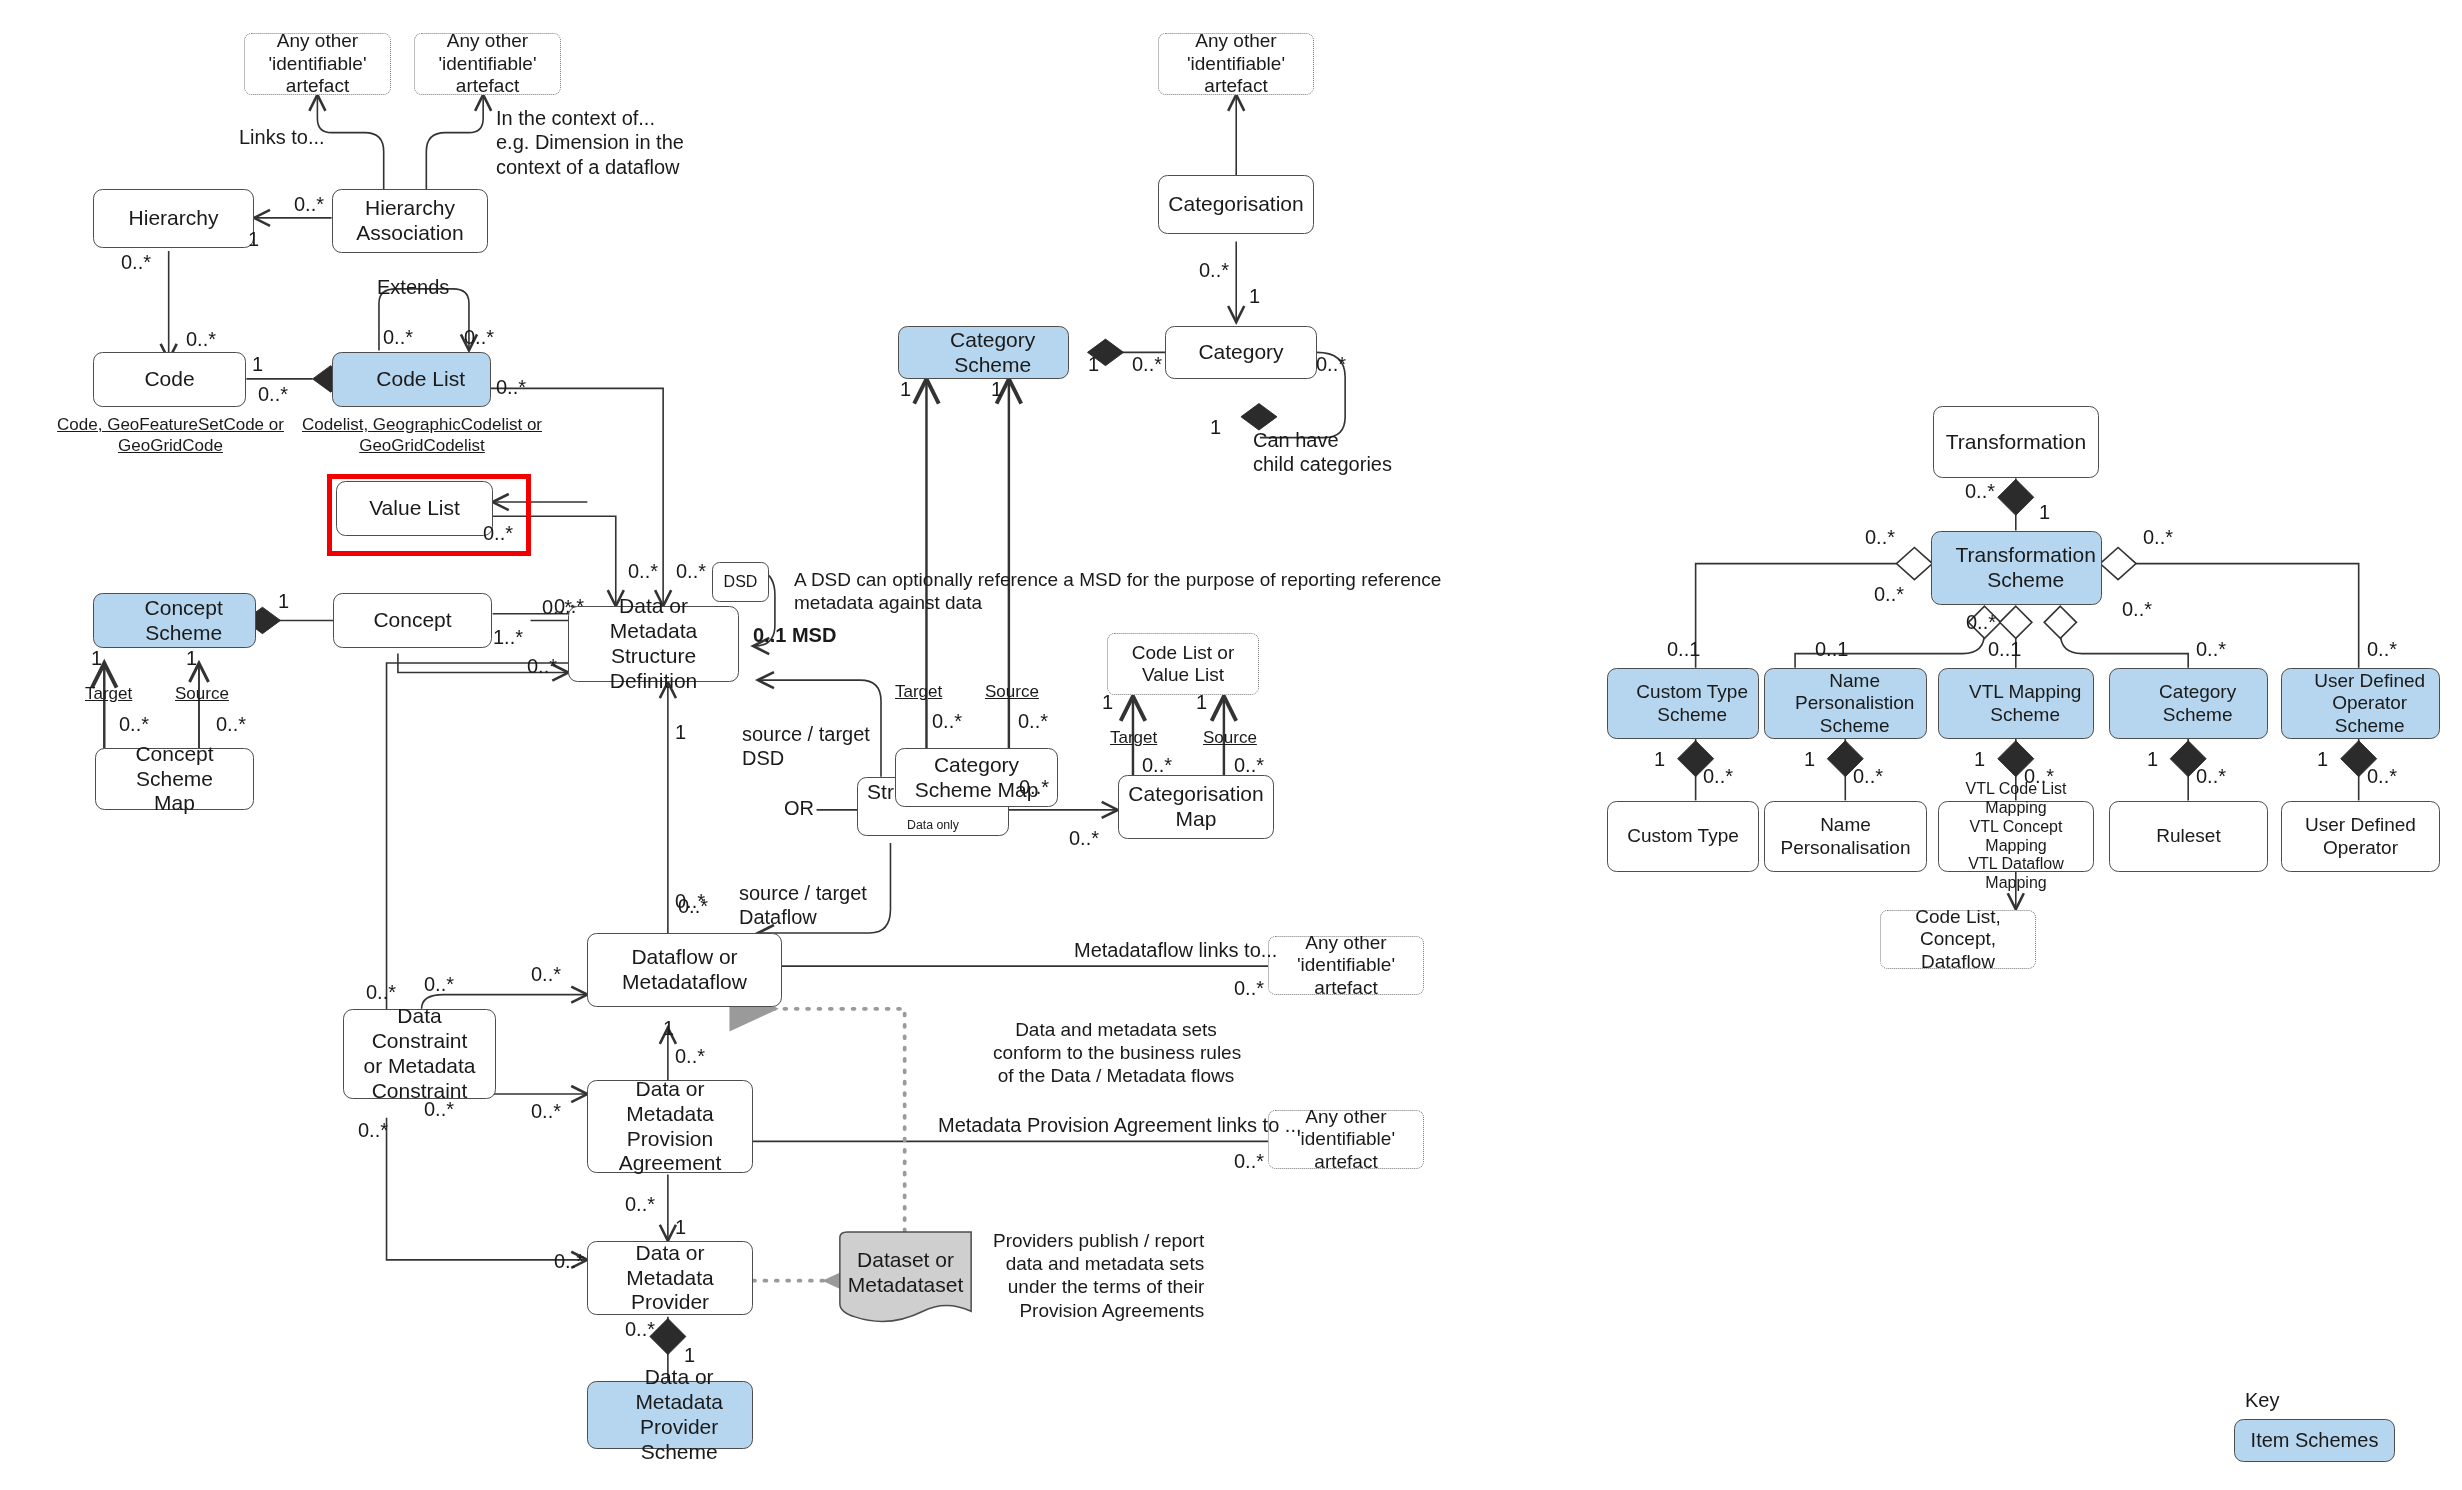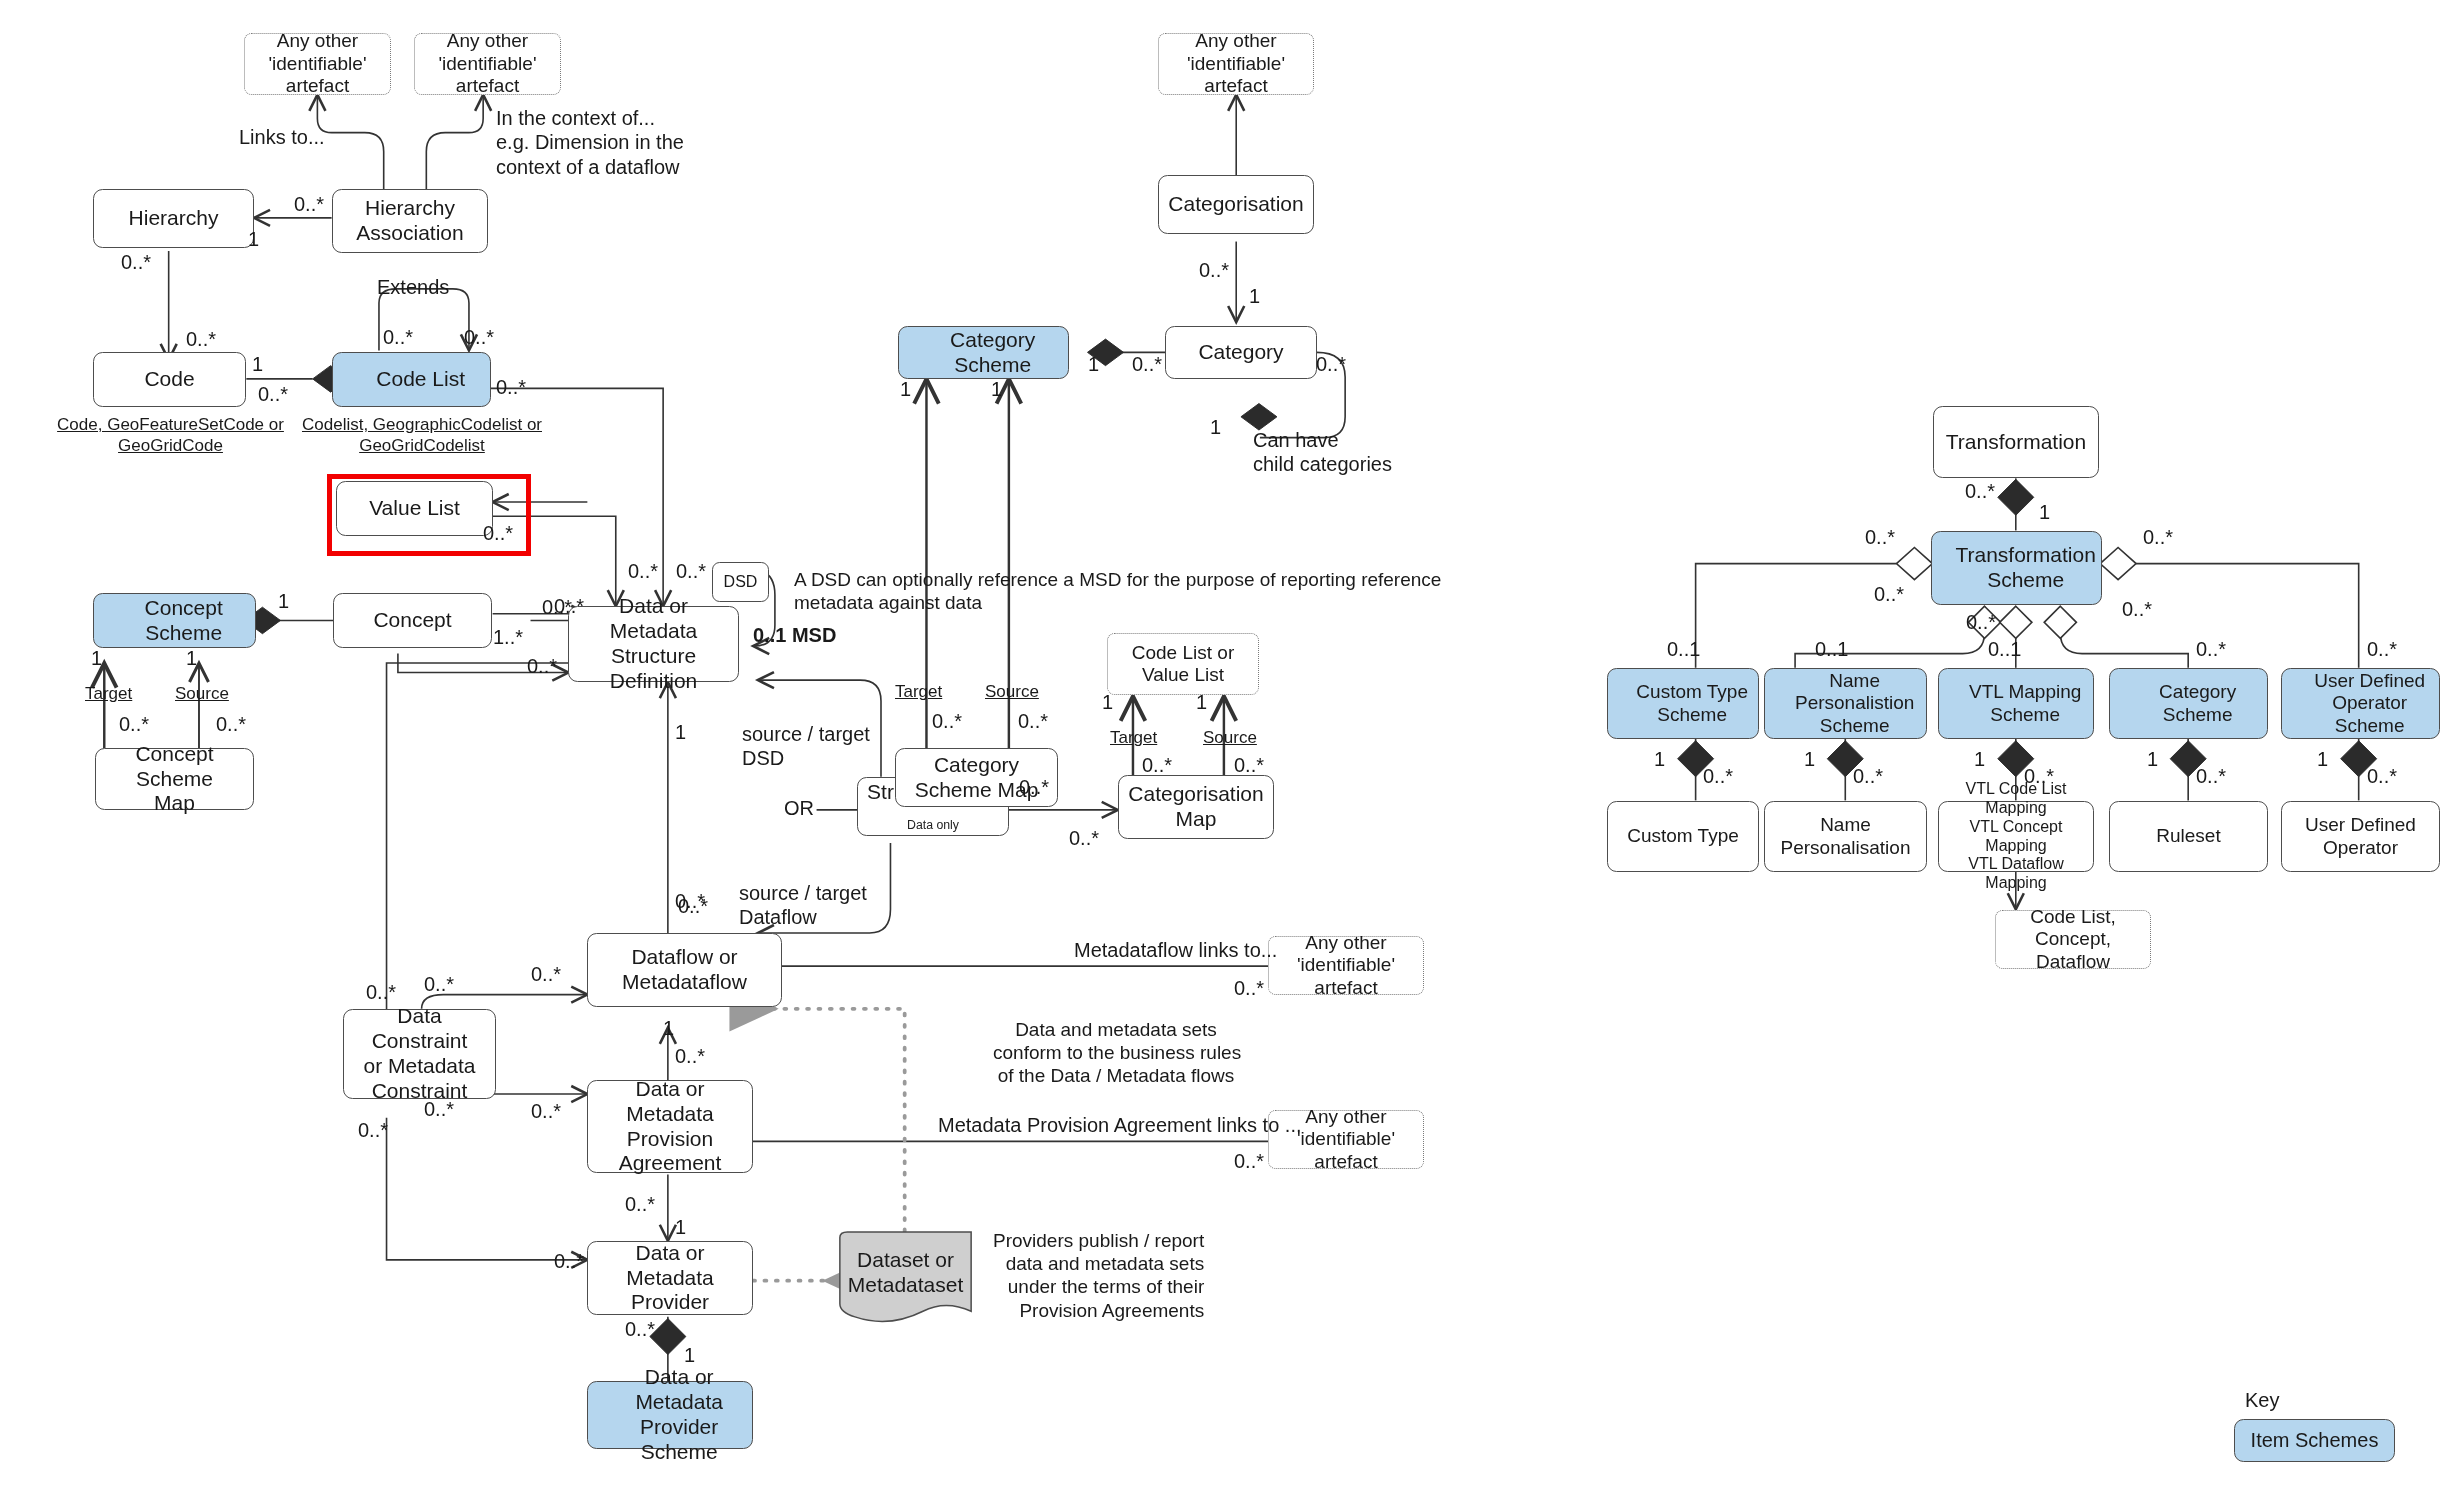--- a/index.html
+++ b/index.html
@@ -362,21 +362,21 @@
 VTL Concept Mapping
 VTL Dataflow Mapping</span>
   </div>
   <div class="node small" style="left:2109px;top:801px;width:159px;height:71px;">
     <span>Ruleset</span>
   </div>
   <div class="node small" style="left:2281px;top:801px;width:159px;height:71px;">
     <span style="white-space:pre-line">User Defined
 Operator</span>
   </div>
-  <div class="node dotted small" style="left:1995px;top:910px;width:156px;height:59px;">
+  <div class="node dotted small" style="left:1880px;top:910px;width:156px;height:59px;">
     <span style="white-space:pre-line">Code List, Concept,
 Dataflow</span>
   </div>
 
   <div class="lbl mult" style="left:294px;top:192px;">0..*</div>
   <div class="lbl mult" style="left:248px;top:227px;">1</div>
   <div class="lbl mult" style="left:121px;top:250px;">0..*</div>
   <div class="lbl mult" style="left:186px;top:327px;">0..*</div>
   <div class="lbl mult" style="left:252px;top:352px;">1</div>
   <div class="lbl mult" style="left:258px;top:382px;">0..*</div>

